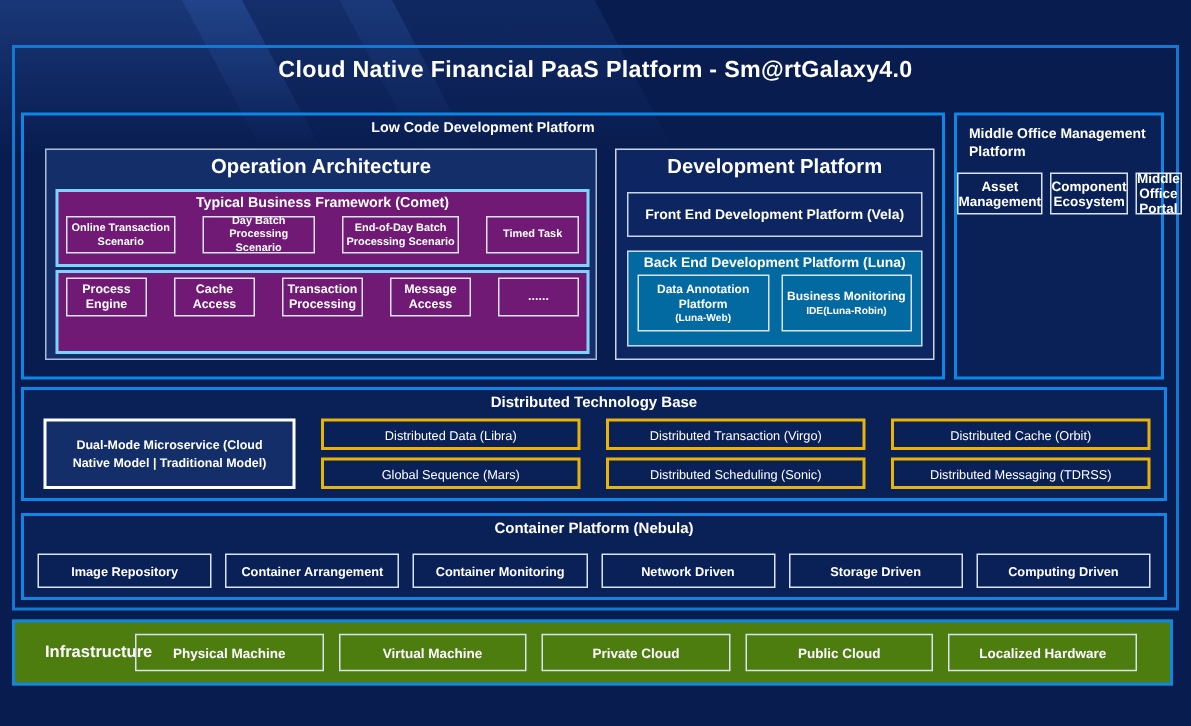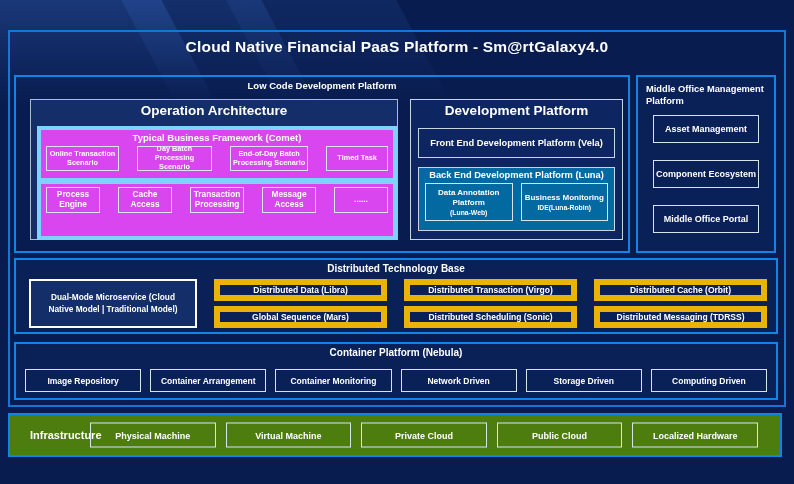--- a/index.html
+++ b/index.html
@@ -24,21 +24,21 @@
 
   .section{position:absolute;border:2px solid #0E86E6;background:#0A2158;}
 
   .low-code{left:4px;top:43px;width:612px;height:174px;background:transparent;}
   .lc-label{position:absolute;top:3px;left:0;width:100%;text-align:center;
     font-size:9.5px;font-weight:bold;}
 
   .mid-box{position:absolute;border:1px solid #A9BCD4;background:#132E69;}
   .mid-title{position:absolute;top:3px;left:0;width:100%;text-align:center;
     font-size:13.5px;font-weight:bold;}
-  .sub-box{position:absolute;border:4px solid #7dd3fc;background:#d946ef;}
+  .sub-box{position:absolute;border:2px solid #7dd3fc;background:#701a75;}
   .sub-label{margin-top:2px;text-align:center;font-size:9.5px;font-weight:bold;}
   .leaf-row{display:flex;gap:18px;margin:3px 5px 0 5px;}
   .leaf{flex:1;border:1px solid #D9E3F0;display:flex;align-items:center;justify-content:center;
     text-align:center;font-size:7.3px;font-weight:bold;line-height:1.2;padding:0 2px;box-sizing:border-box;}
 
   .oa-box{left:14px;top:22px;width:366px;height:139px;}
   .tbf{left:6px;top:26px;width:352px;height:48px;}
   .tbf .leaf-row{height:25px;}
   .ccw{left:6px;top:80px;width:352px;height:52px;}
   .ccw .leaf-row{height:26px;}
@@ -52,34 +52,34 @@
   .be-leaves{display:flex;gap:8px;margin:3px 6px 0 6px;height:38px;}
   .be-leaf{flex:1;border:1px solid #D9E3F0;display:flex;flex-direction:column;
     align-items:center;justify-content:center;text-align:center;gap:1px;}
   .be-line1{font-size:8px;font-weight:bold;line-height:1.25;}
   .be-line2{font-size:6.8px;font-weight:bold;}
 
   .middle-office{left:626px;top:43px;width:136px;height:174px;}
   .mo-label{position:absolute;left:8px;top:6px;width:122px;font-size:9.3px;
     font-weight:bold;line-height:1.3;}
   .mo-items{position:absolute;left:0;top:38px;width:100%;display:flex;
-    flex-direction:column;align-items:center;gap:17px;}
+    flex-direction:row;align-items:center;gap:5px;}
   .mo-item{width:104px;height:26px;border:1px solid #D9E3F0;display:flex;
     align-items:center;justify-content:center;font-size:9px;font-weight:bold;text-align:center;}
 
   .distributed{left:4px;top:226px;width:760px;height:72px;}
   .band-label{position:absolute;top:3px;left:0;width:100%;text-align:center;
     font-size:10px;font-weight:bold;}
   .dist-grid{position:absolute;left:13px;right:9px;top:19px;bottom:6px;
     display:grid;grid-template-columns:168px 1fr 1fr 1fr;column-gap:17px;row-gap:5px;grid-auto-rows:1fr;}
   .dual-mode{grid-row:1/3;border:2px solid #ffffff;background:#132E69;
     display:flex;align-items:center;justify-content:center;text-align:center;
     font-size:8.3px;font-weight:bold;line-height:1.4;padding:0 10px;}
-  .dist-leaf{border:6px solid #eab308;display:flex;align-items:center;justify-content:center;
-    text-align:center;font-size:8.5px;font-weight:bold;}
+  .dist-leaf{border:2px solid #eab308;display:flex;align-items:center;justify-content:center;
+    text-align:center;font-size:8.5px;font-weight:normal;}
 
   .container-platform{left:4px;top:310px;width:760px;height:54px;}
   .cp-row{position:absolute;left:9px;right:9px;bottom:6px;height:23px;display:flex;gap:9px;}
   .cp-leaf{flex:1;border:1px solid #D9E3F0;display:flex;align-items:center;justify-content:center;
     font-size:8.5px;font-weight:bold;text-align:center;}
 
   .infrastructure{position:absolute;left:8px;top:413px;width:770px;height:40px;
     border:2px solid #0E86E6;background:#4d7c0f;}
   .infra-label{position:absolute;left:20px;top:50%;transform:translateY(-50%);
     font-size:11px;font-weight:bold;}

